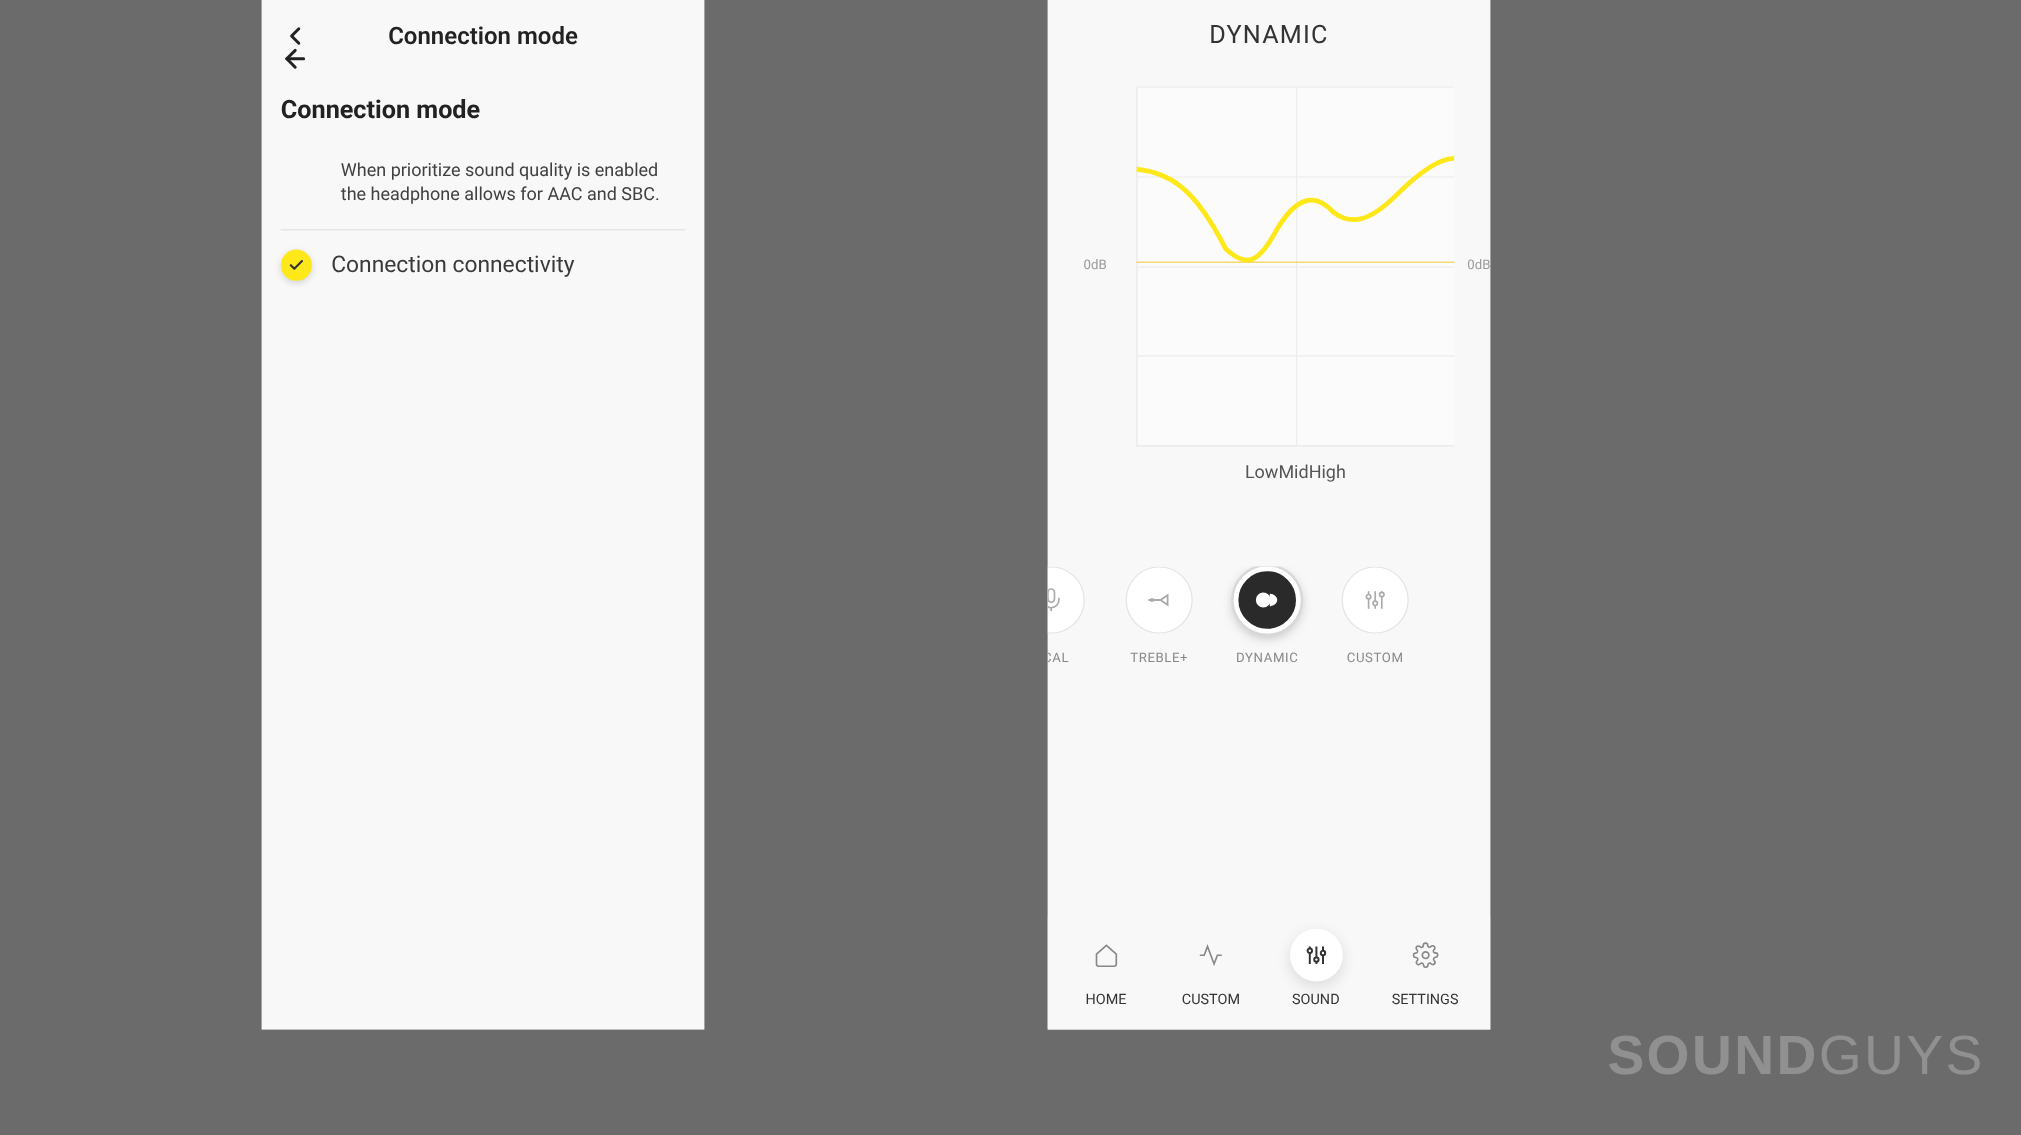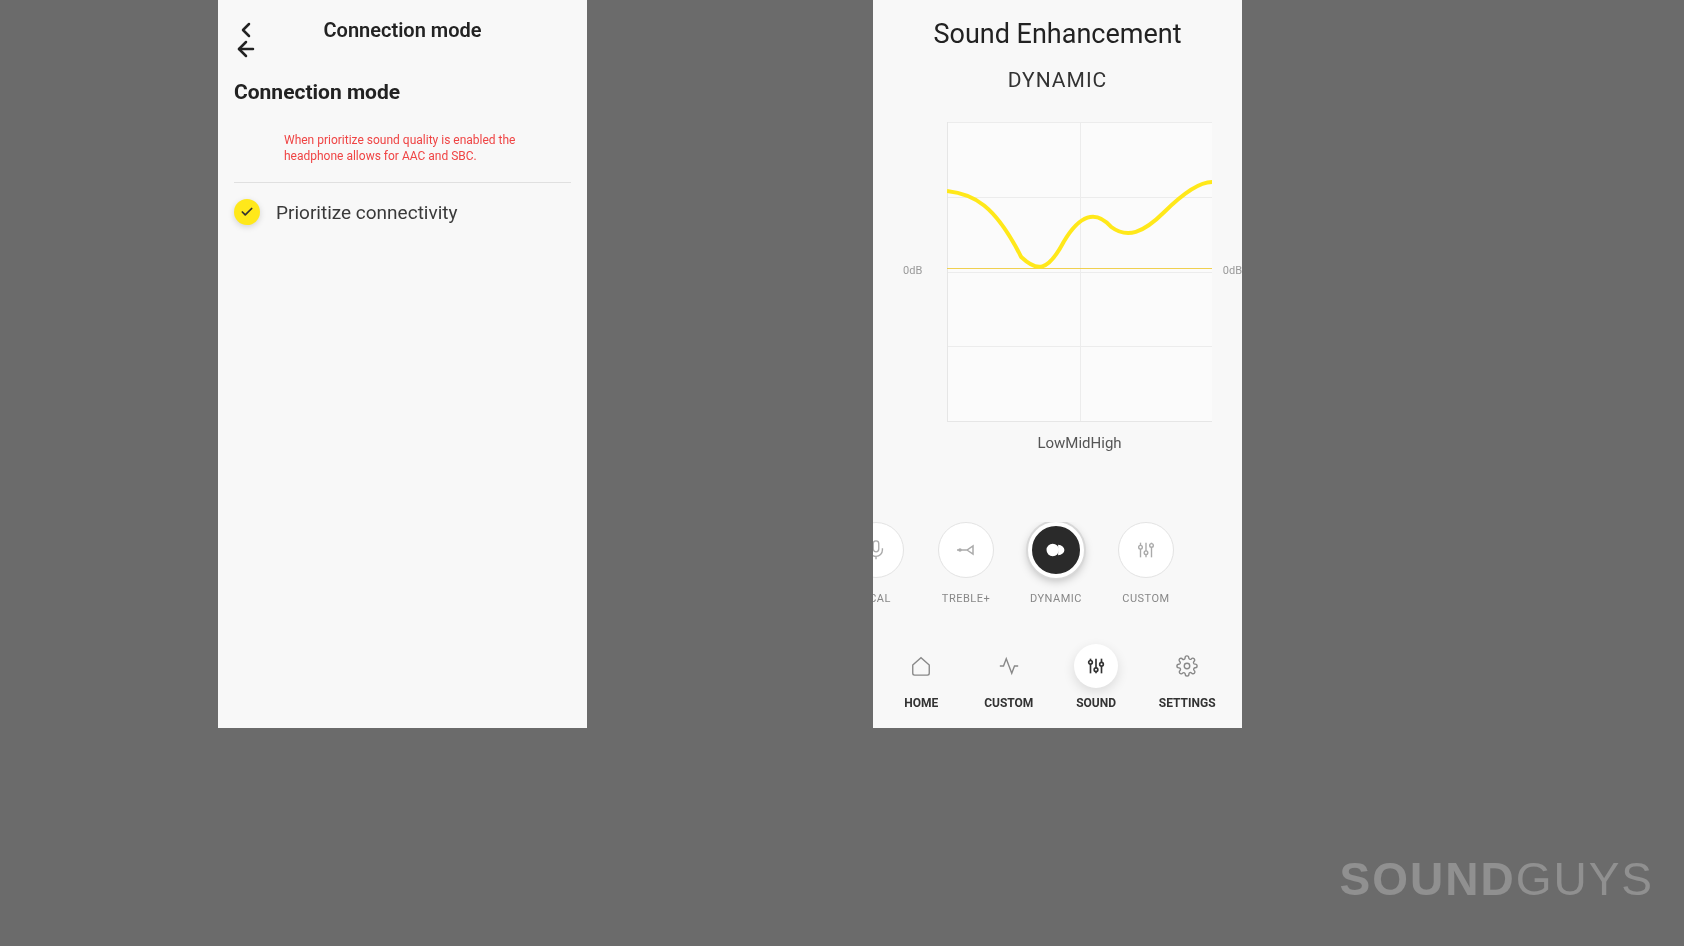--- a/index.html
+++ b/index.html
@@ -8,21 +8,21 @@
     width: 1684px;
     height: 946px;
     font-family: -apple-system, BlinkMacSystemFont, 'Segoe UI', Roboto, sans-serif;
     position: relative;
     overflow: hidden;
   }
   .phone {
     position: absolute;
     top: 0;
     width: 369px;
-    height: 728px;
+    height: 858px;
     background: #f8f8f8;
     overflow: hidden;
   }
   .phone-left { left: 218px; }
   .phone-right { left: 873px; }
 
   
   .header-row {
     display: flex;
     align-items: center;
@@ -68,22 +68,22 @@
     display: flex;
     align-items: center;
     justify-content: center;
   }
   .radio-on svg { stroke: #333; }
   .option-label {
     font-size: 19px;
     color: #3a3a3a;
   }
   .option-desc {
-    font-size: 12px;
-    color: #ef4444;
+    font-size: 15px;
+    color: #404040;
     line-height: 1.35;
     padding-left: 50px;
   }
   .divider {
     border: none;
     border-top: 1px solid #e0e0e0;
     margin: 0 16px;
   }
 
   
@@ -196,21 +196,20 @@
     justify-content: space-around;
     padding: 10px 6px 18px 6px;
     background: #f8f8f8;
   }
   .nav-item {
     display: flex;
     flex-direction: column;
     align-items: center;
     gap: 8px;
     cursor: pointer;
-    font-weight: bold;
   }
   .nav-icon-wrap {
     width: 44px; height: 44px;
     display:flex; align-items:center; justify-content:center;
     border-radius: 50%;
   }
   .nav-icon-wrap.active {
     background:#fff;
     box-shadow: 0 4px 12px rgba(0,0,0,0.12);
   }
@@ -257,27 +256,26 @@
 
   <hr class="divider">
 
   <div class="option-row">
     <div class="option-main">
       <div class="radio radio-on">
         <svg width="14" height="14" viewBox="0 0 24 24" fill="none" stroke-width="3" stroke-linecap="round" stroke-linejoin="round">
             <polyline points="20 6 9 17 4 12"></polyline>
           </svg>
       </div>
-      <div class="option-label">Prioritize connectivity</div>
+      <div class="option-label">Connection connectivity</div>
     </div>
   </div>
 </div>
 
 <div class="phone phone-right">
-  <div class="se-title">Sound Enhancement</div>
   <div class="se-preset">DYNAMIC</div>
 
   <div class="chart-wrap">
     <div class="axis-0db-left">0dB</div>
     <div class="chart-box">
       <div class="gridline gl-h" style="top:0"></div>
       <div class="gridline gl-h" style="top:25%"></div>
       <div class="gridline gl-h" style="top:50%"></div>
       <div class="gridline gl-h" style="top:75%"></div>
       <div class="gridline gl-v" style="left:50%"></div>

